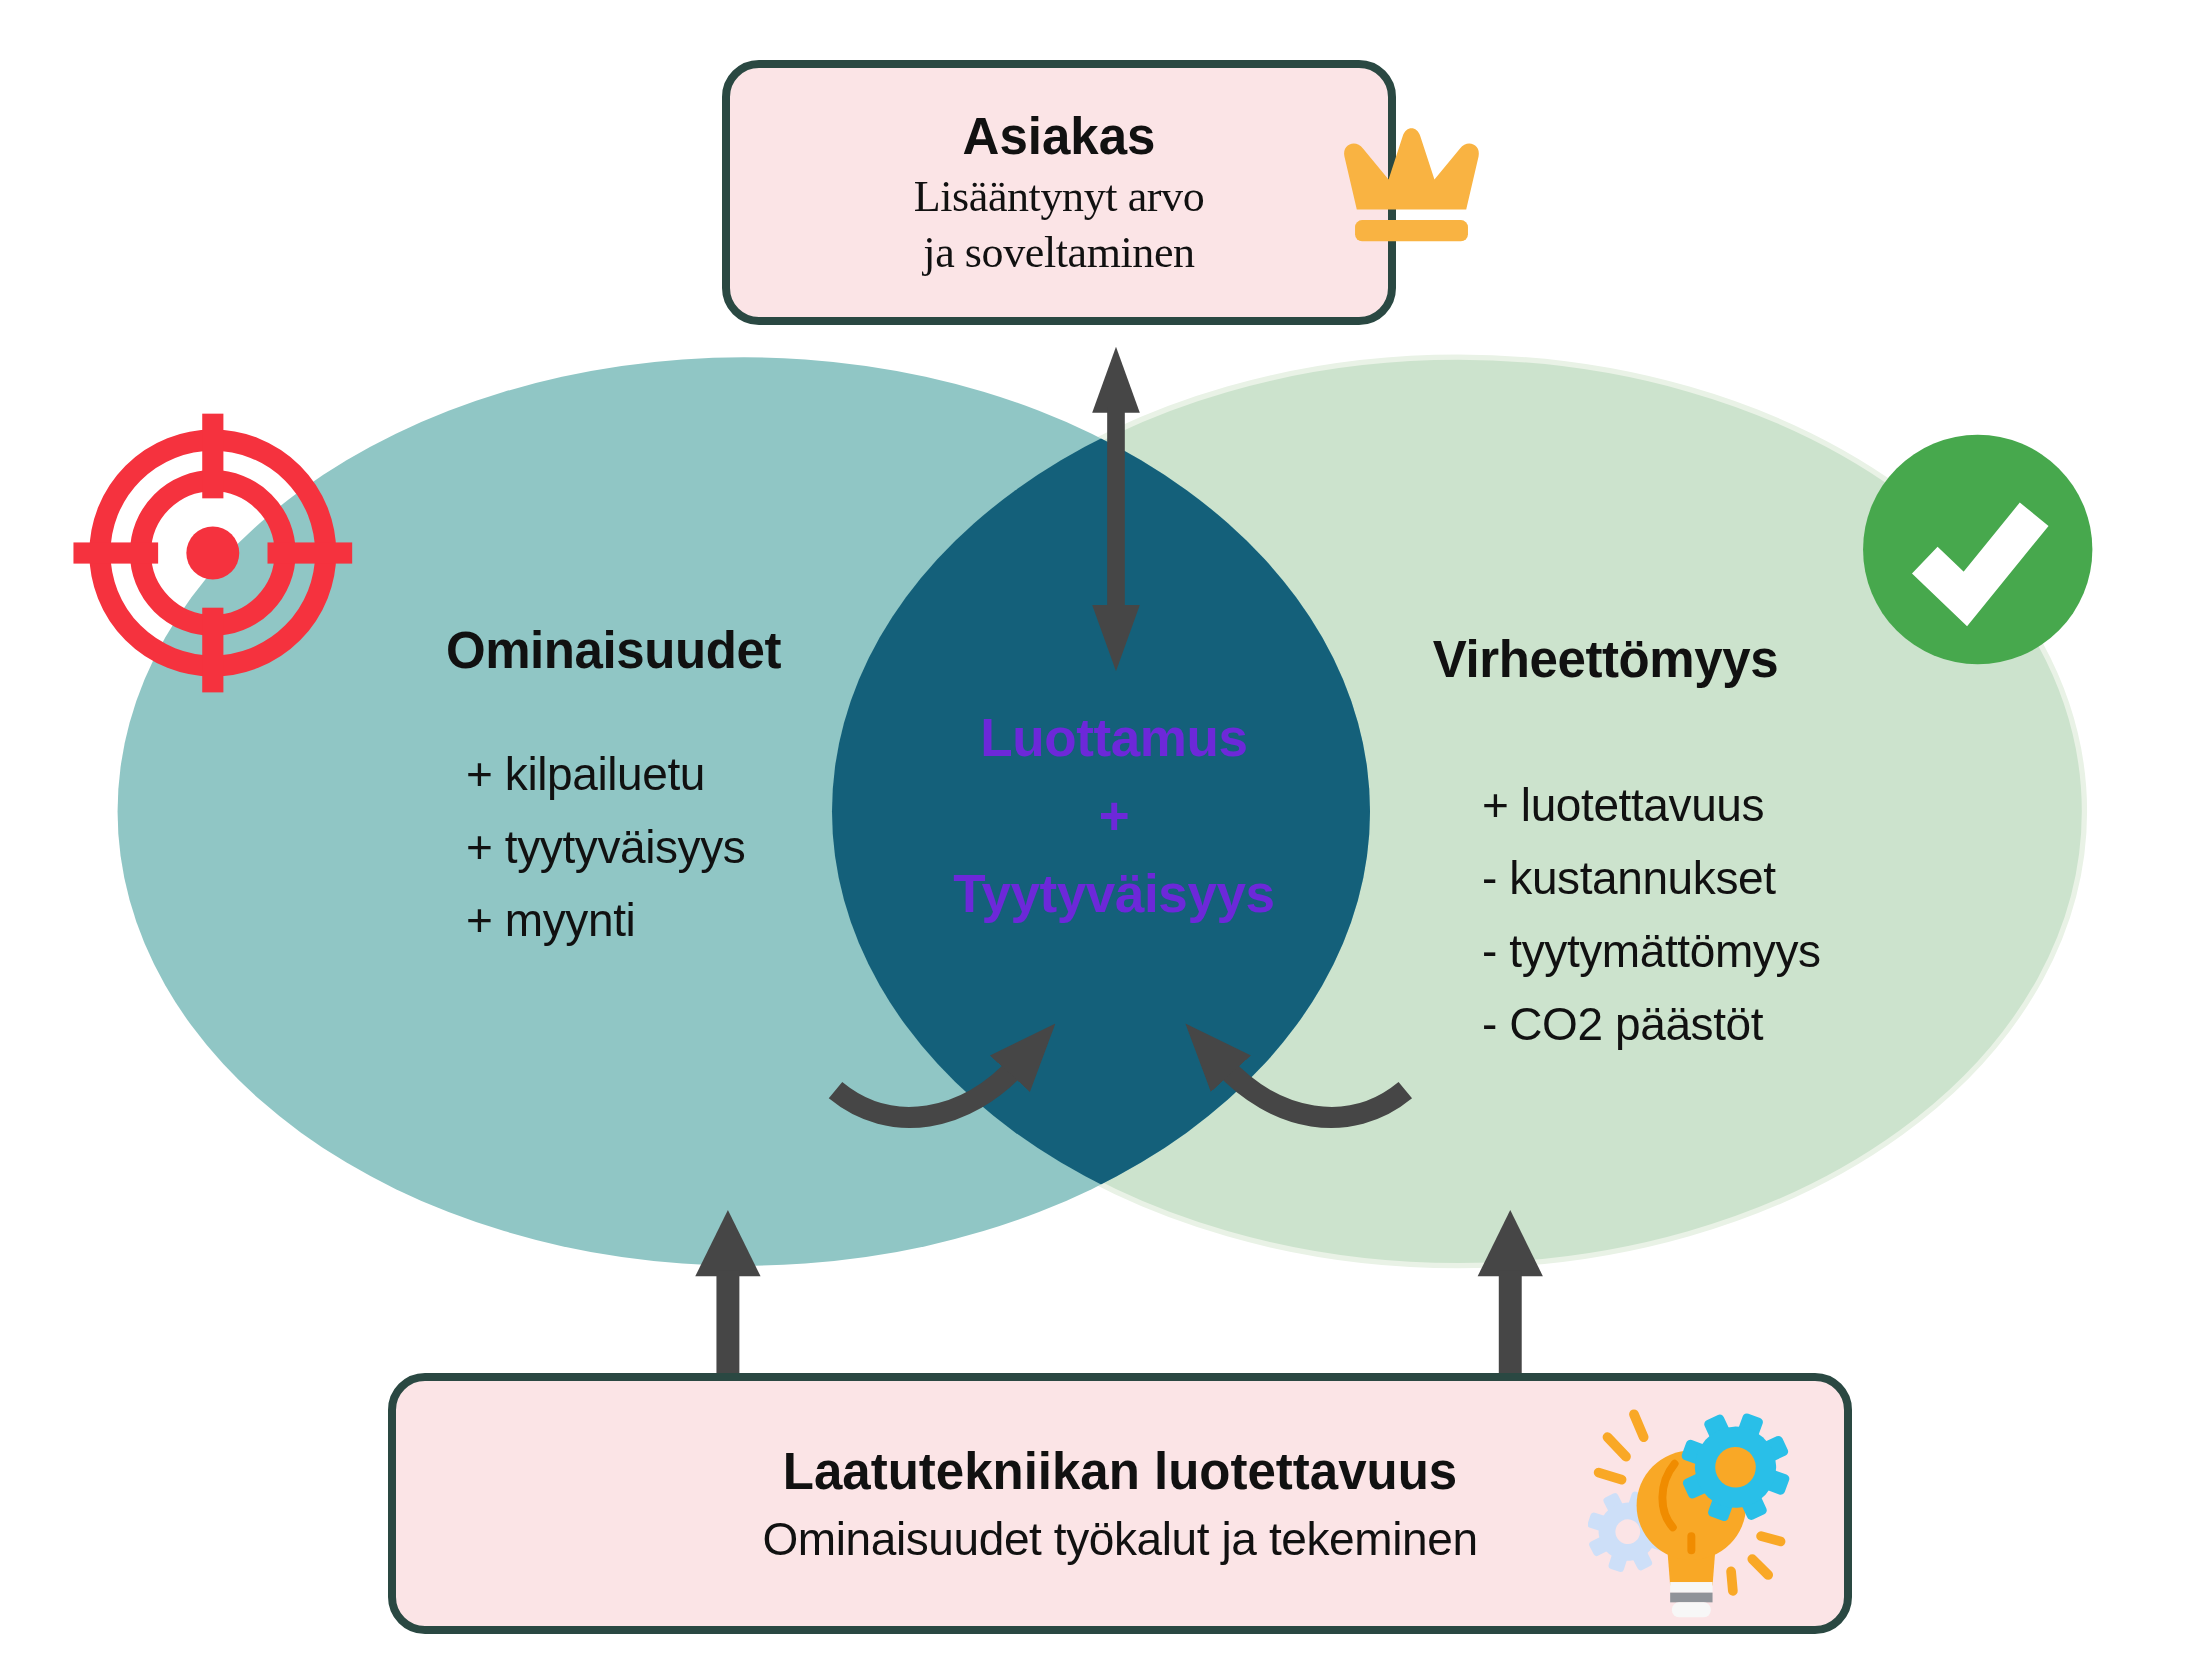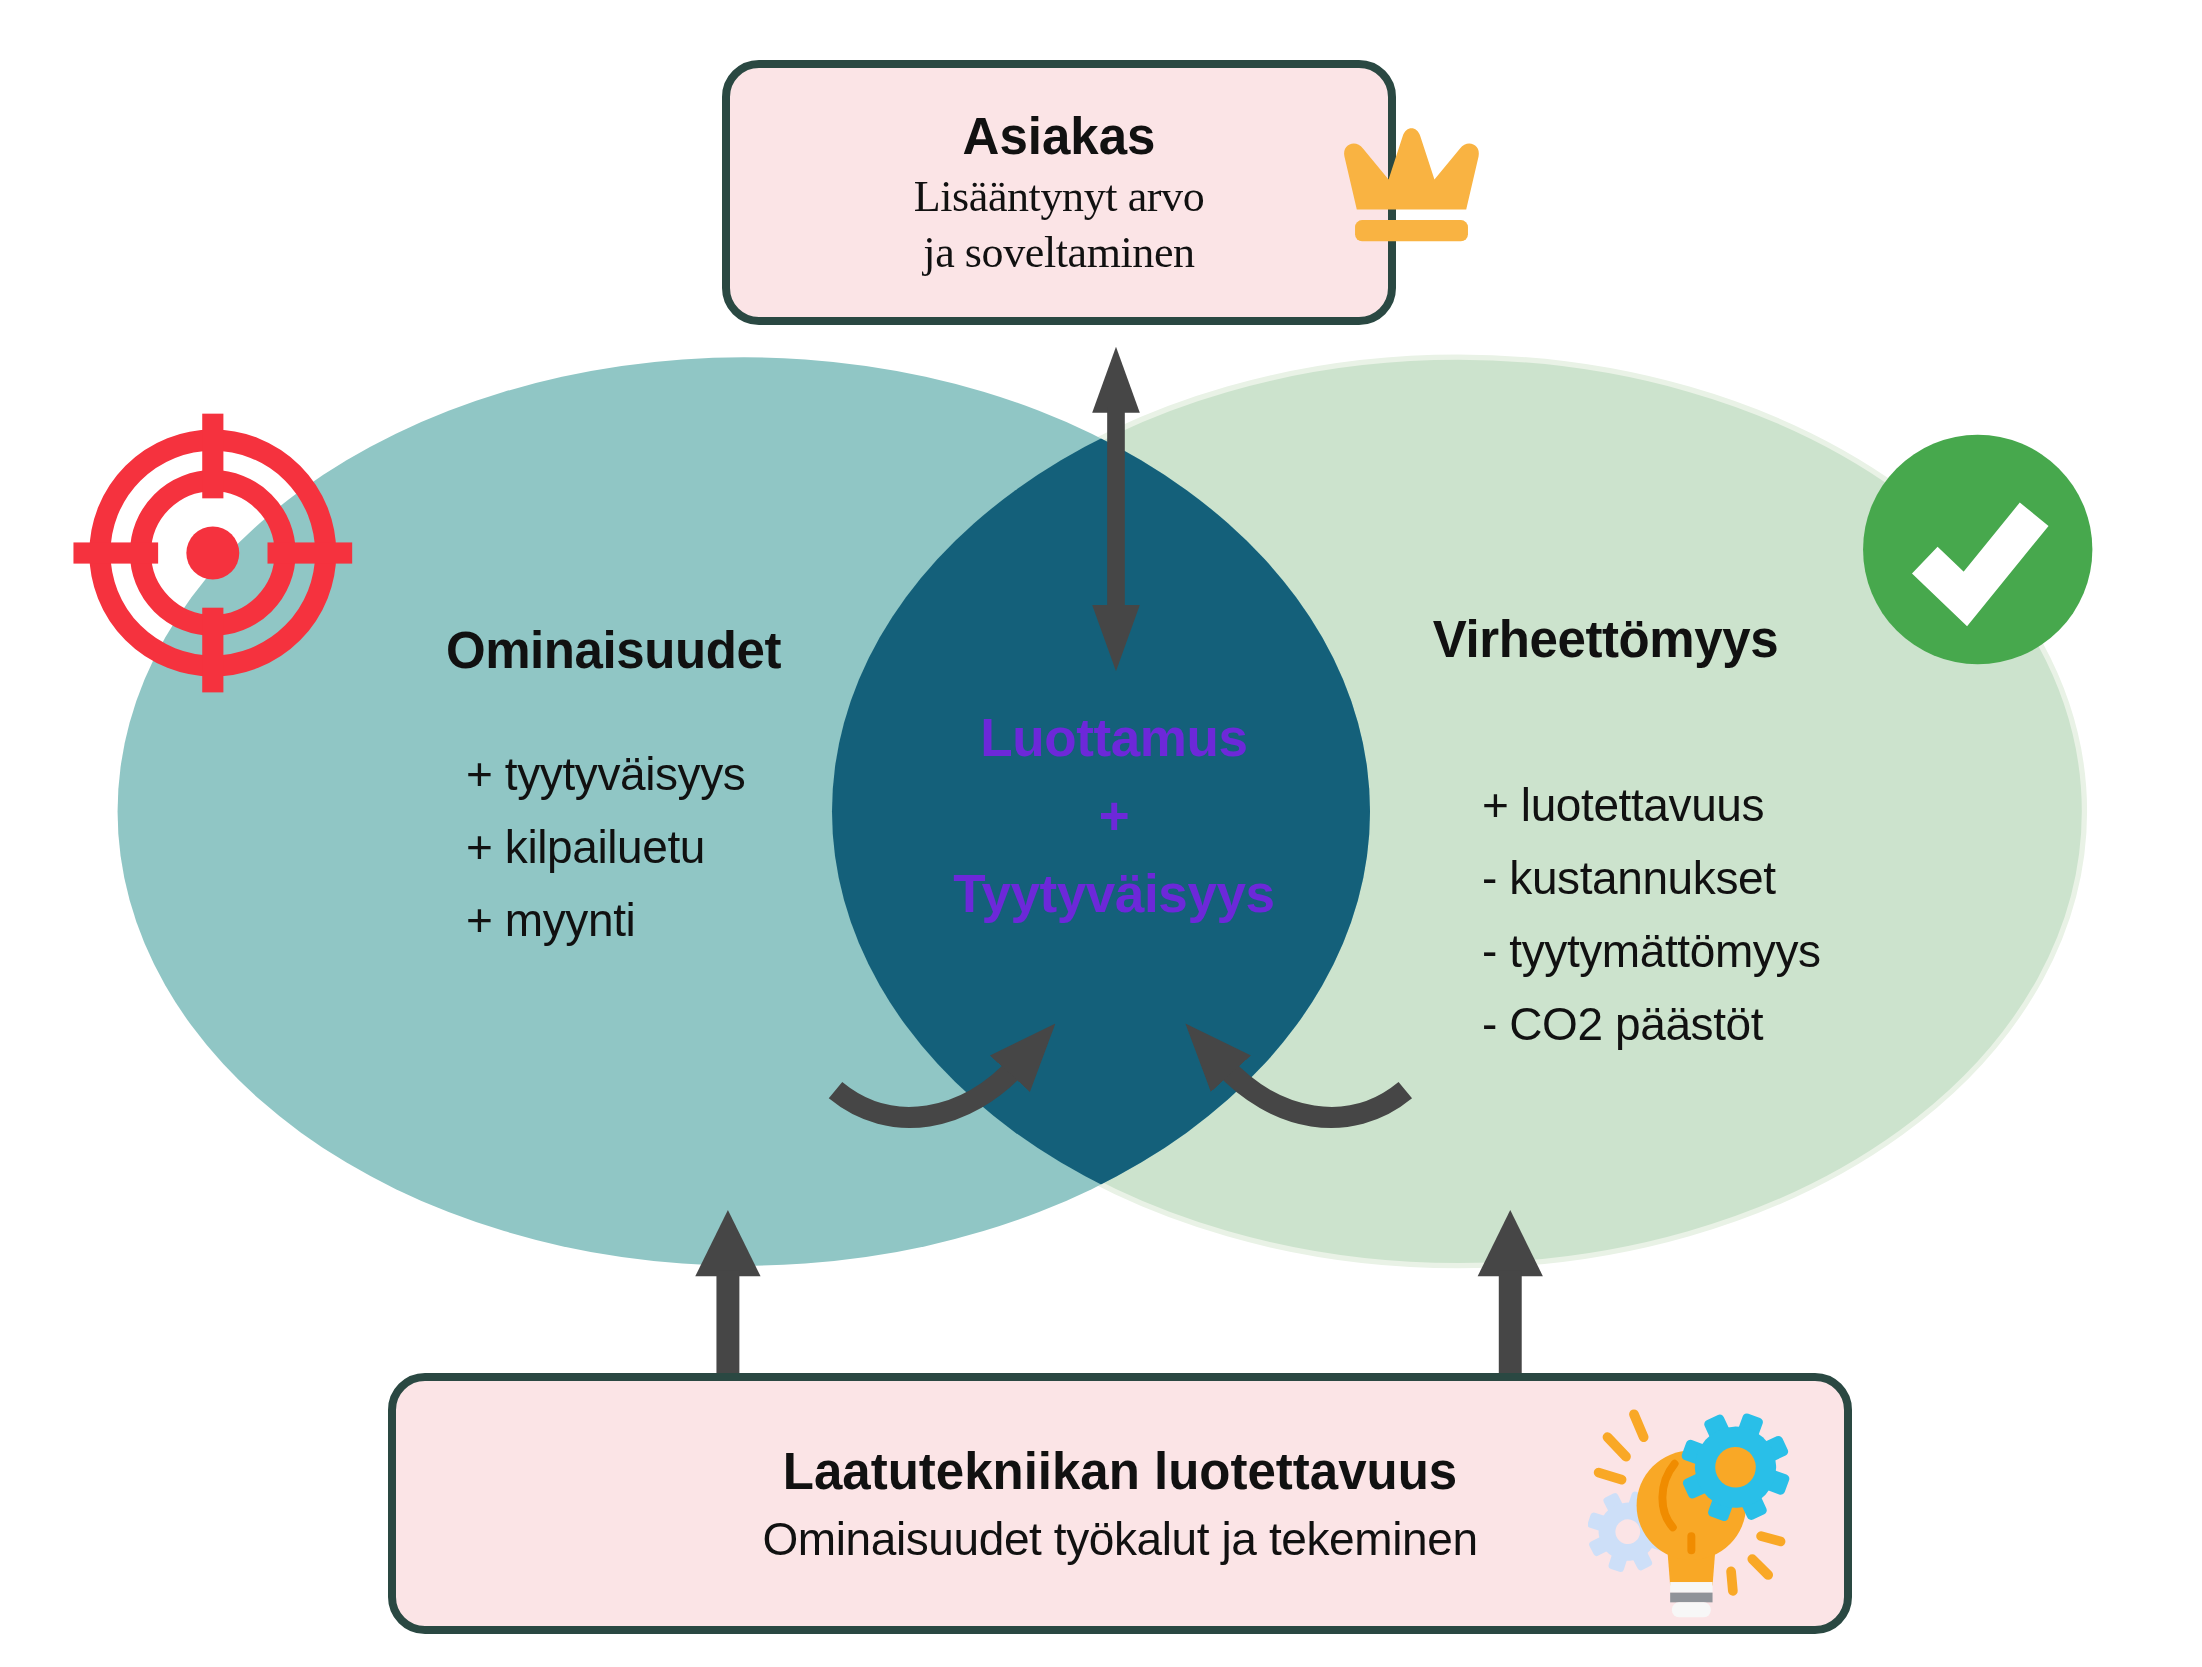--- a/index.html
+++ b/index.html
@@ -10,21 +10,21 @@
        box-sizing:border-box;display:flex;flex-direction:column;align-items:center;justify-content:center;}
   .top-box{left:722px;top:60px;width:674px;height:265px;}
   .bottom-box{left:388px;top:1373px;width:1464px;height:261px;}
   .box-title{font-size:51px;font-weight:700;line-height:65px;text-align:center;}
   .box-line{font-size:44px;line-height:56px;text-align:center;letter-spacing:-0.4px;font-family:Liberation Serif, serif;}
   .box-sub{font-size:46px;line-height:58px;text-align:center;letter-spacing:-0.4px;margin-top:5.3px;}
   .crown{position:absolute;left:609px;top:55px;}
   .bulb{position:absolute;right:44px;top:5.3px;}
   .vd-title{position:absolute;font-size:51px;font-weight:700;text-align:center;letter-spacing:-0.4px;}
   .vd-title.left{left:393px;top:621px;width:441px;}
-  .vd-title.right{left:1385px;top:610px;width:441px;}
+  .vd-title.right{left:1385px;top:630px;width:441px;}
   .vd-list{position:absolute;font-size:46px;line-height:73px;letter-spacing:-0.4px;}
   .vd-list.left{left:466px;top:738px;}
   .vd-list.right{left:1482px;top:769px;}
   .lens-text{position:absolute;left:880px;top:699px;width:468px;text-align:center;color:#6d28d9;
              font-size:53px;font-weight:700;line-height:78px;letter-spacing:-0.4px;}
 </style>
 </head>
 <body>
 
 <div id="stage">
@@ -85,22 +85,22 @@
     <div class="box-line">Lisääntynyt arvo</div>
     <div class="box-line">ja soveltaminen</div>
     <svg class="crown" width="145" height="120" viewBox="0 0 164 136">
       <path fill="#F9B342" d="M 20 98 L 6 38 C 3 24 19 18 27 29 L 56 64 L 72 15 C 76 3 88 3 92 15 L 108 64 L 137 29 C 145 18 161 24 158 38 L 144 98 Z"></path>
       <rect fill="#F9B342" x="18" y="110" width="128" height="24" rx="8"></rect>
     </svg>
   </div>
 
   <div class="vd-title left">Ominaisuudet</div>
   <div class="vd-list left">
+    <div>+ kilpailuetu</div>
     <div>+ tyytyväisyys</div>
-    <div>+ kilpailuetu</div>
     <div>+ myynti</div>
   </div>
 
   <div class="vd-title right">Virheettömyys</div>
   <div class="vd-list right">
     <div>+ luotettavuus</div>
     <div>- kustannukset</div>
     <div>- tyytymättömyys</div>
     <div>- CO2 päästöt</div>
   </div>

